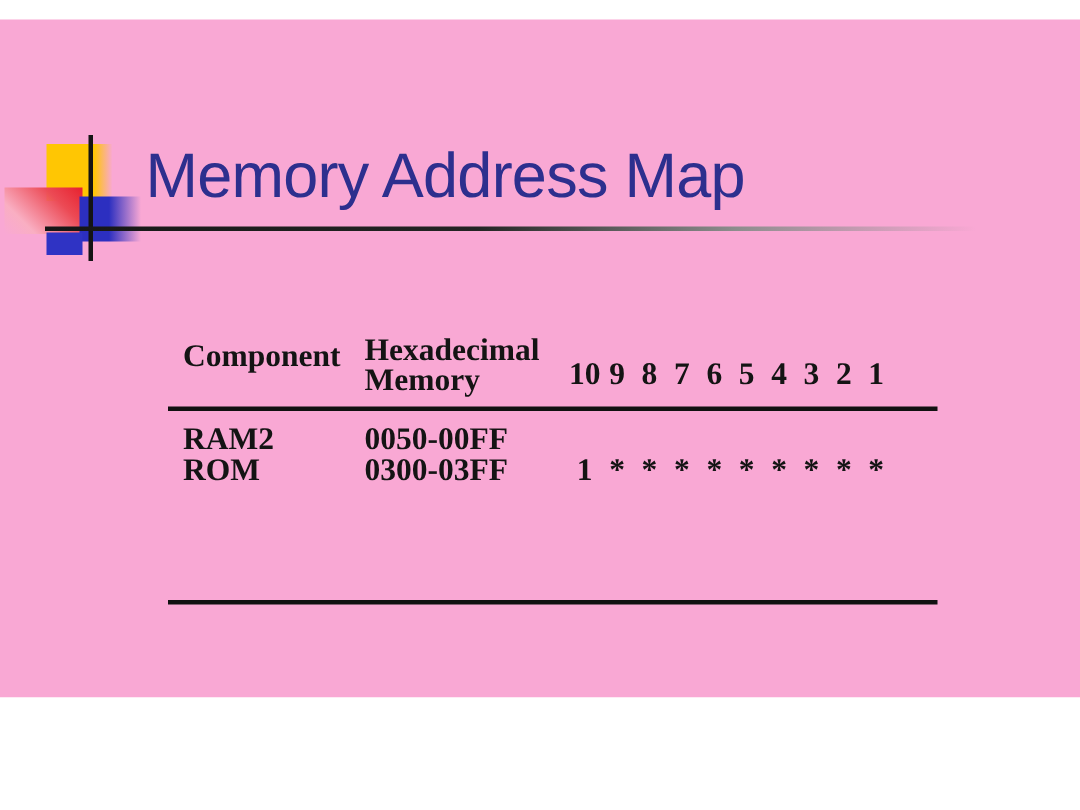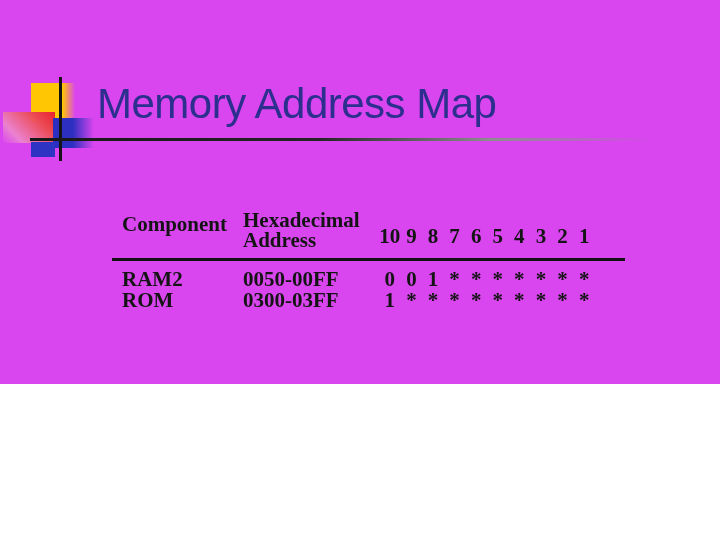--- a/index.html
+++ b/index.html
@@ -1,18 +1,18 @@
 <!DOCTYPE html>
 <html><head>
 <meta charset="utf-8">
 <style>
   html,body{margin:0;padding:0;background:#fff;}
   .slide{
-    position:relative;width:720px;height:384px;background:#d946ef;
-    overflow:hidden;font-family:"Liberation Sans",sans-serif;
+    position:relative;width:720px;height:452px;background:#f9a8d4;
+    overflow:hidden;font-family:"Liberation Sans",sans-serif;margin-top:13px;
   }
   
   .sq{position:absolute;}
   .sq-yellow{
     left:31px;top:83px;width:44px;height:38px;
     background:linear-gradient(to right,#ffc603 0%,#ffc603 72%,rgba(255,198,3,0) 100%);
   }
   .sq-red{
     left:3px;top:112px;width:52px;height:31px;
     background:linear-gradient(225deg,#e7212e 0%,#ec4a55 30%,rgba(250,180,180,0.55) 75%,rgba(255,255,255,0) 100%);
@@ -70,31 +70,30 @@
   <div class="sq sq-blue-small"></div>
   <div class="vline"></div>
   <div class="hline"></div>
 
   <div class="title">Memory Address Map</div>
 
   <div class="mem-table">
     <div class="th-component">Component</div>
     <div class="th-hex">
       <span>Hexadecimal</span>
-      <span>Address</span>
+      <span>Memory</span>
     </div>
     <div class="bit-header-row"><span class="bit-cell">10</span><span class="bit-cell">9</span><span class="bit-cell">8</span><span class="bit-cell">7</span><span class="bit-cell">6</span><span class="bit-cell">5</span><span class="bit-cell">4</span><span class="bit-cell">3</span><span class="bit-cell">2</span><span class="bit-cell">1</span></div>
 
     <div class="rule rule-head"></div>
 
     <div class="rows">
         <div class="trow">
           <span class="cell-comp">RAM2</span>
           <span class="cell-hex">0050-00FF</span>
-          <span class="bit-cells"><span class="bit-cell">0</span><span class="bit-cell">0</span><span class="bit-cell">1</span><span class="bit-cell">*</span><span class="bit-cell">*</span><span class="bit-cell">*</span><span class="bit-cell">*</span><span class="bit-cell">*</span><span class="bit-cell">*</span><span class="bit-cell">*</span></span>
         </div>
         <div class="trow">
           <span class="cell-comp">ROM</span>
           <span class="cell-hex">0300-03FF</span>
           <span class="bit-cells"><span class="bit-cell">1</span><span class="bit-cell">*</span><span class="bit-cell">*</span><span class="bit-cell">*</span><span class="bit-cell">*</span><span class="bit-cell">*</span><span class="bit-cell">*</span><span class="bit-cell">*</span><span class="bit-cell">*</span><span class="bit-cell">*</span></span>
         </div>
       </div>
 
     <div class="rule rule-bottom"></div>
   </div>

